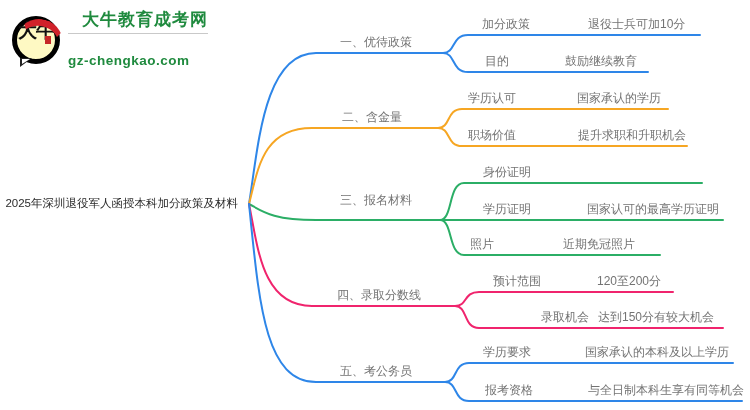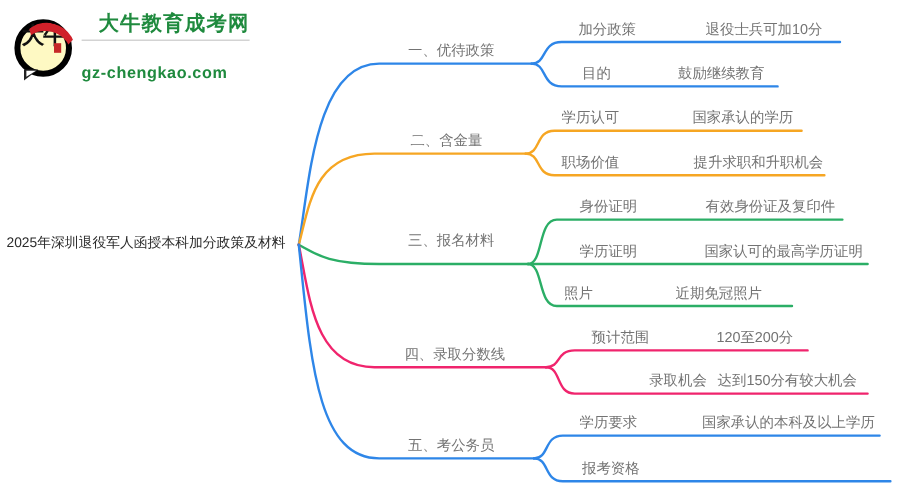--- a/index.html
+++ b/index.html
@@ -97,30 +97,30 @@
   <div class="node" style="left:565px; top:53px;">鼓励继续教育</div>
 
   <div class="node" style="left:342px; top:109px;text-align:right;">二、含金量</div>
   <div class="node" style="left:468px; top:90px;">学历认可</div>
   <div class="node" style="left:577px; top:90px;">国家承认的学历</div>
   <div class="node" style="left:468px; top:127px;">职场价值</div>
   <div class="node" style="left:578px; top:127px;">提升求职和升职机会</div>
 
   <div class="node" style="left:340px; top:192px;">三、报名材料</div>
   <div class="node" style="left:483px; top:164px;">身份证明</div>
-  <div class="node" style="left:588px; top:164px;">有效身份证及复印件</div>
   <div class="node" style="left:483px; top:201px;">学历证明</div>
   <div class="node" style="left:587px; top:201px;">国家认可的最高学历证明</div>
   <div class="node" style="left:470px; top:236px;">照片</div>
   <div class="node" style="left:563px; top:236px;">近期免冠照片</div>
 
   <div class="node" style="left:337px; top:287px;">四、录取分数线</div>
   <div class="node" style="left:493px; top:273px;">预计范围</div>
   <div class="node" style="left:597px; top:273px;">120至200分</div>
   <div class="node" style="left:495px; top:309px;margin-left:46px;">录取机会</div>
   <div class="node" style="left:598px; top:309px;">达到150分有较大机会</div>
 
   <div class="node" style="left:340px; top:363px;">五、考公务员</div>
   <div class="node" style="left:483px; top:344px;">学历要求</div>
   <div class="node" style="left:585px; top:344px;">国家承认的本科及以上学历</div>
   <div class="node" style="left:485px; top:382px;">报考资格</div>
+  <div class="node" style="left:588px; top:382px;">与全日制本科生享有同等机会</div>
 
 </div>
 
 </body></html>

